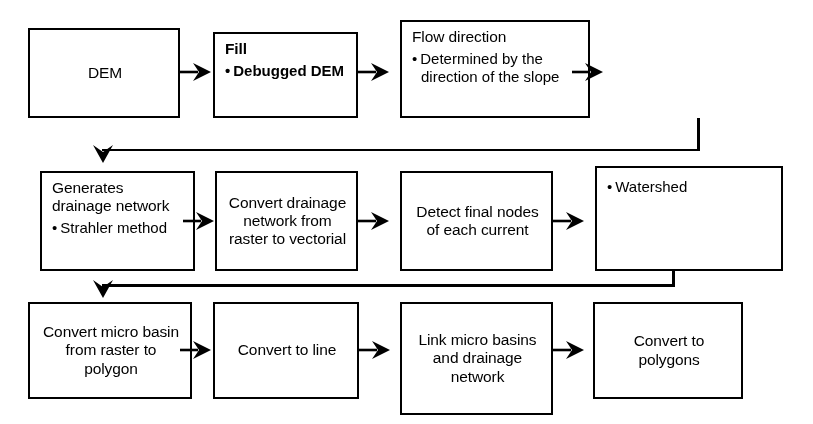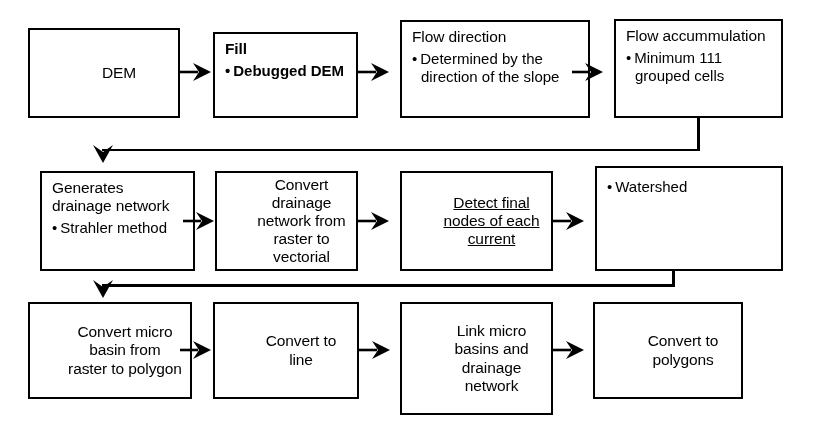--- a/index.html
+++ b/index.html
@@ -47,21 +47,20 @@
     margin-top: 1px;
   }
   .node .bullets li::before {
     content: "\2022";
     padding-right: 3px;
   }
   .node.vcenter {
     display: flex;
     flex-direction: column;
     justify-content: center;
-    padding-left: 38px;
   }
   .node.hcenter .title { text-align: center; }
   sup { font-size: 0.62em; vertical-align: super; line-height: 0; }
 
   
   .hline, .vline {
     position: absolute;
     background: #000000;
   }
   .hline { height: 2.5px; }
@@ -117,26 +116,20 @@
     </ul>
   </div>
 
   <div class="arrow-right" style="left:572px; top:61px;">
     <svg width="33" height="22" viewBox="0 0 33 22">
       <path d="M0,11 L18,11" stroke="#000" stroke-width="2.6" fill="none"></path>
       <path d="M13,2 L31,11 L13,20 L19,11 Z" fill="#000"></path>
     </svg>
   </div>
 
-  <div class="node" style="left:614px; top:19px; width:169px; height:99px;">
-    <span class="title leftal">Flow accummulation</span>
-    <ul class="bullets">
-      <li>Minimum 111 grouped cells</li>
-    </ul>
-  </div>
 
   <div class="vline" style="left:697px; top:118px; height:33px;"></div>
   <div class="hline" style="left:102px; top:148.5px; width:598px;"></div>
   <div class="arrow-down" style="left:92px; top:144px;">
     <svg width="24" height="22" viewBox="0 0 24 22">
       <path d="M1,1 L11,19 L21,1 L11,8 Z" fill="#000"></path>
     </svg>
   </div>
 
   <div class="node" style="left:28px; top:171px; width:155px; height:100px;margin-left:12px;">
@@ -157,21 +150,21 @@
     <span class="title centered">Convert drainage network from raster to vectorial</span>
   </div>
 
   <div class="arrow-right" style="left:358px; top:210px;">
     <svg width="33" height="22" viewBox="0 0 33 22">
       <path d="M0,11 L18,11" stroke="#000" stroke-width="2.6" fill="none"></path>
       <path d="M13,2 L31,11 L13,20 L19,11 Z" fill="#000"></path>
     </svg>
   </div>
 
-  <div class="node vcenter hcenter" style="left:400px; top:171px; width:153px; height:100px;text-decoration:underline;">
+  <div class="node vcenter hcenter" style="left:400px; top:171px; width:153px; height:100px;">
     <span class="title centered">Detect final nodes of each current</span>
   </div>
 
   <div class="arrow-right" style="left:553px; top:210px;">
     <svg width="33" height="22" viewBox="0 0 33 22">
       <path d="M0,11 L18,11" stroke="#000" stroke-width="2.6" fill="none"></path>
       <path d="M13,2 L31,11 L13,20 L19,11 Z" fill="#000"></path>
     </svg>
   </div>
 

